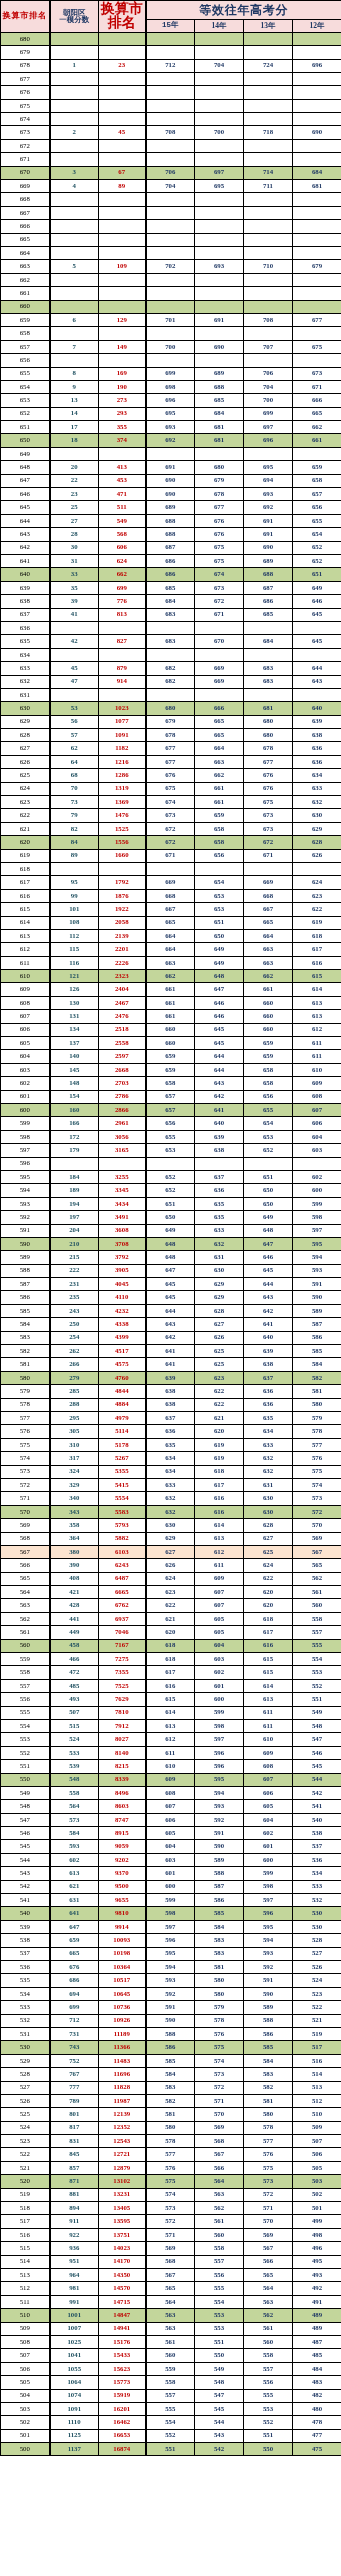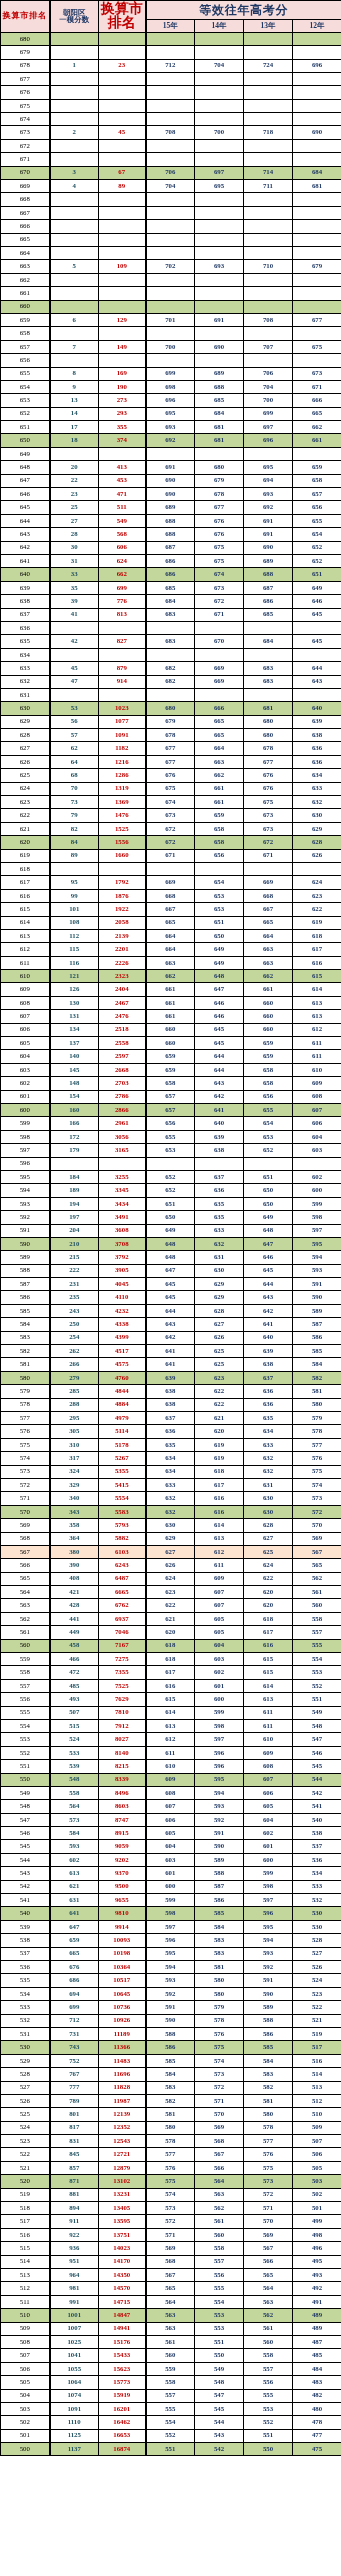--- a/index.html
+++ b/index.html
@@ -53,21 +53,21 @@
     font-size: 12px;
     letter-spacing: 0.7px;
   }
   thead th.hdr-year {
     color: #1f3864;
     font-size: 7.5px;
   }
   
   thead th.hdr-cum { border-left: 2.1px solid #000; }
   thead th.hdr-group { border-left: 2.1px solid #000; }
-  thead th.hdr-y15 { border-left: 2.1px solid #000; }
+  thead th.hdr-y15 { border-left: 2.1px solid #000; font-family: Liberation Mono, monospace; }
 
   
   tbody td {
     height: 13.4px;
     border: 0.7px solid #000000;
     border-top-width: 0.4px;
     border-bottom-width: 0.4px;
     text-align: center;
     vertical-align: middle;
     font-size: 6.8px;

